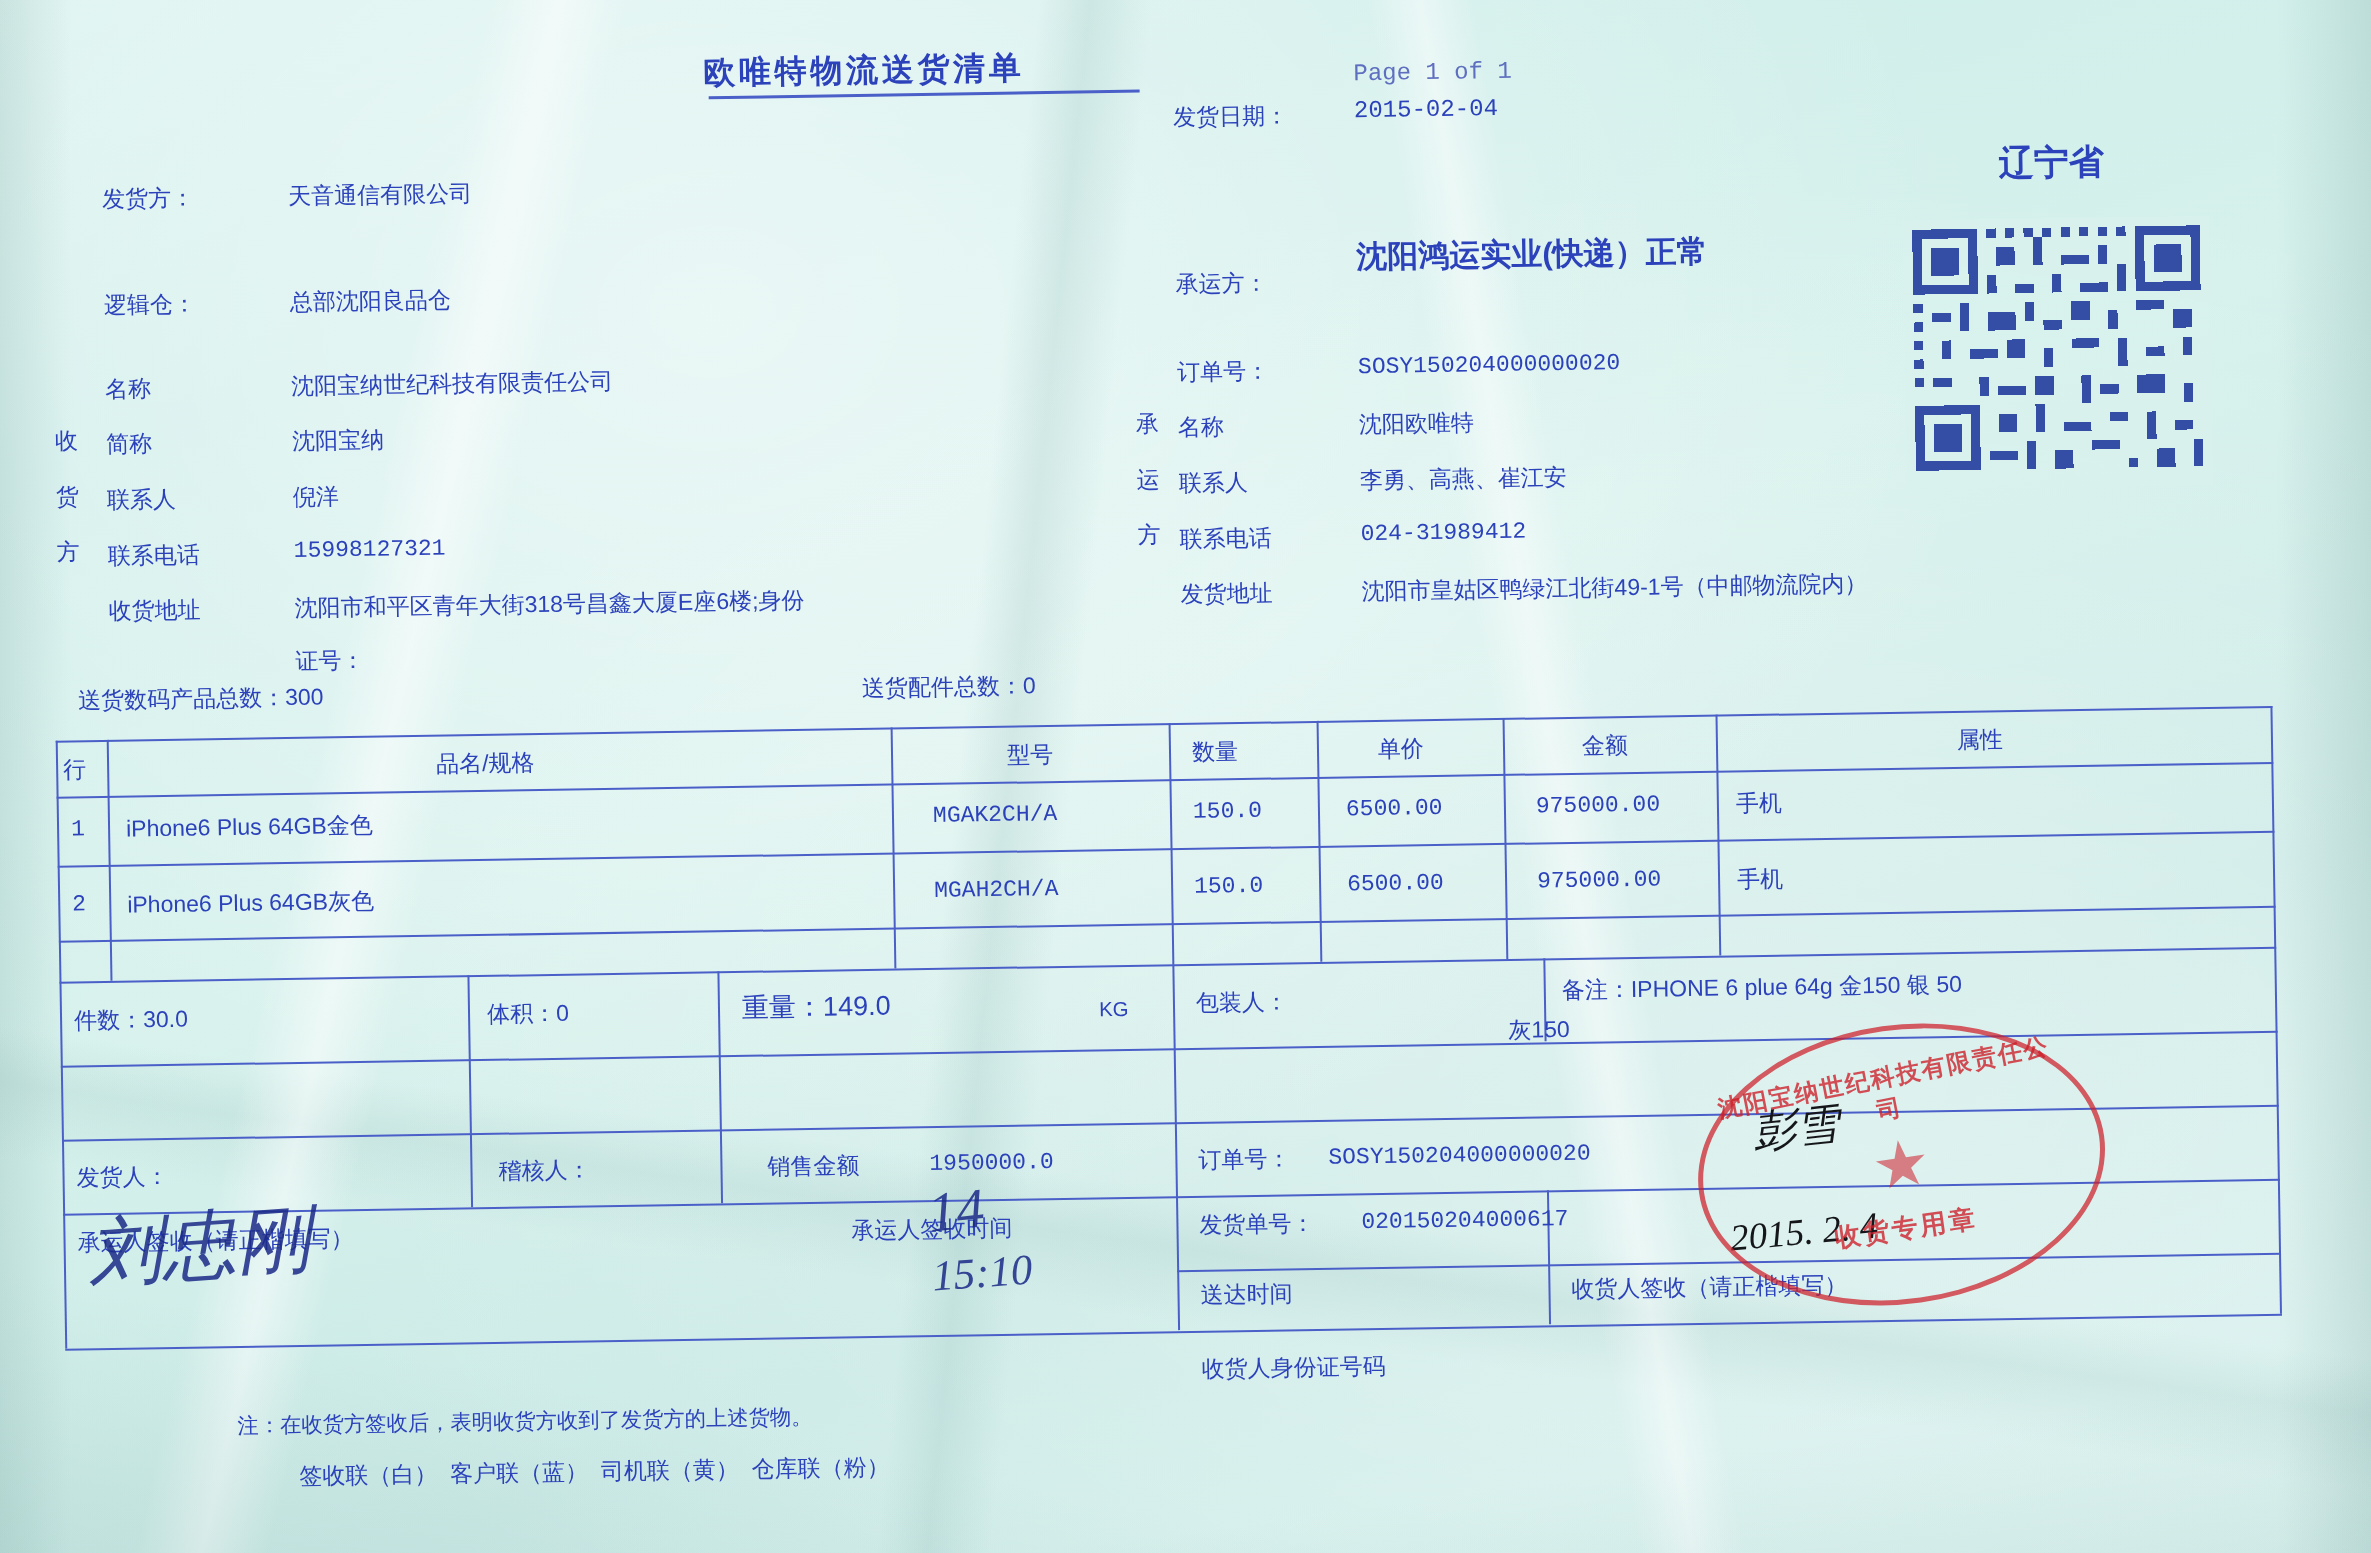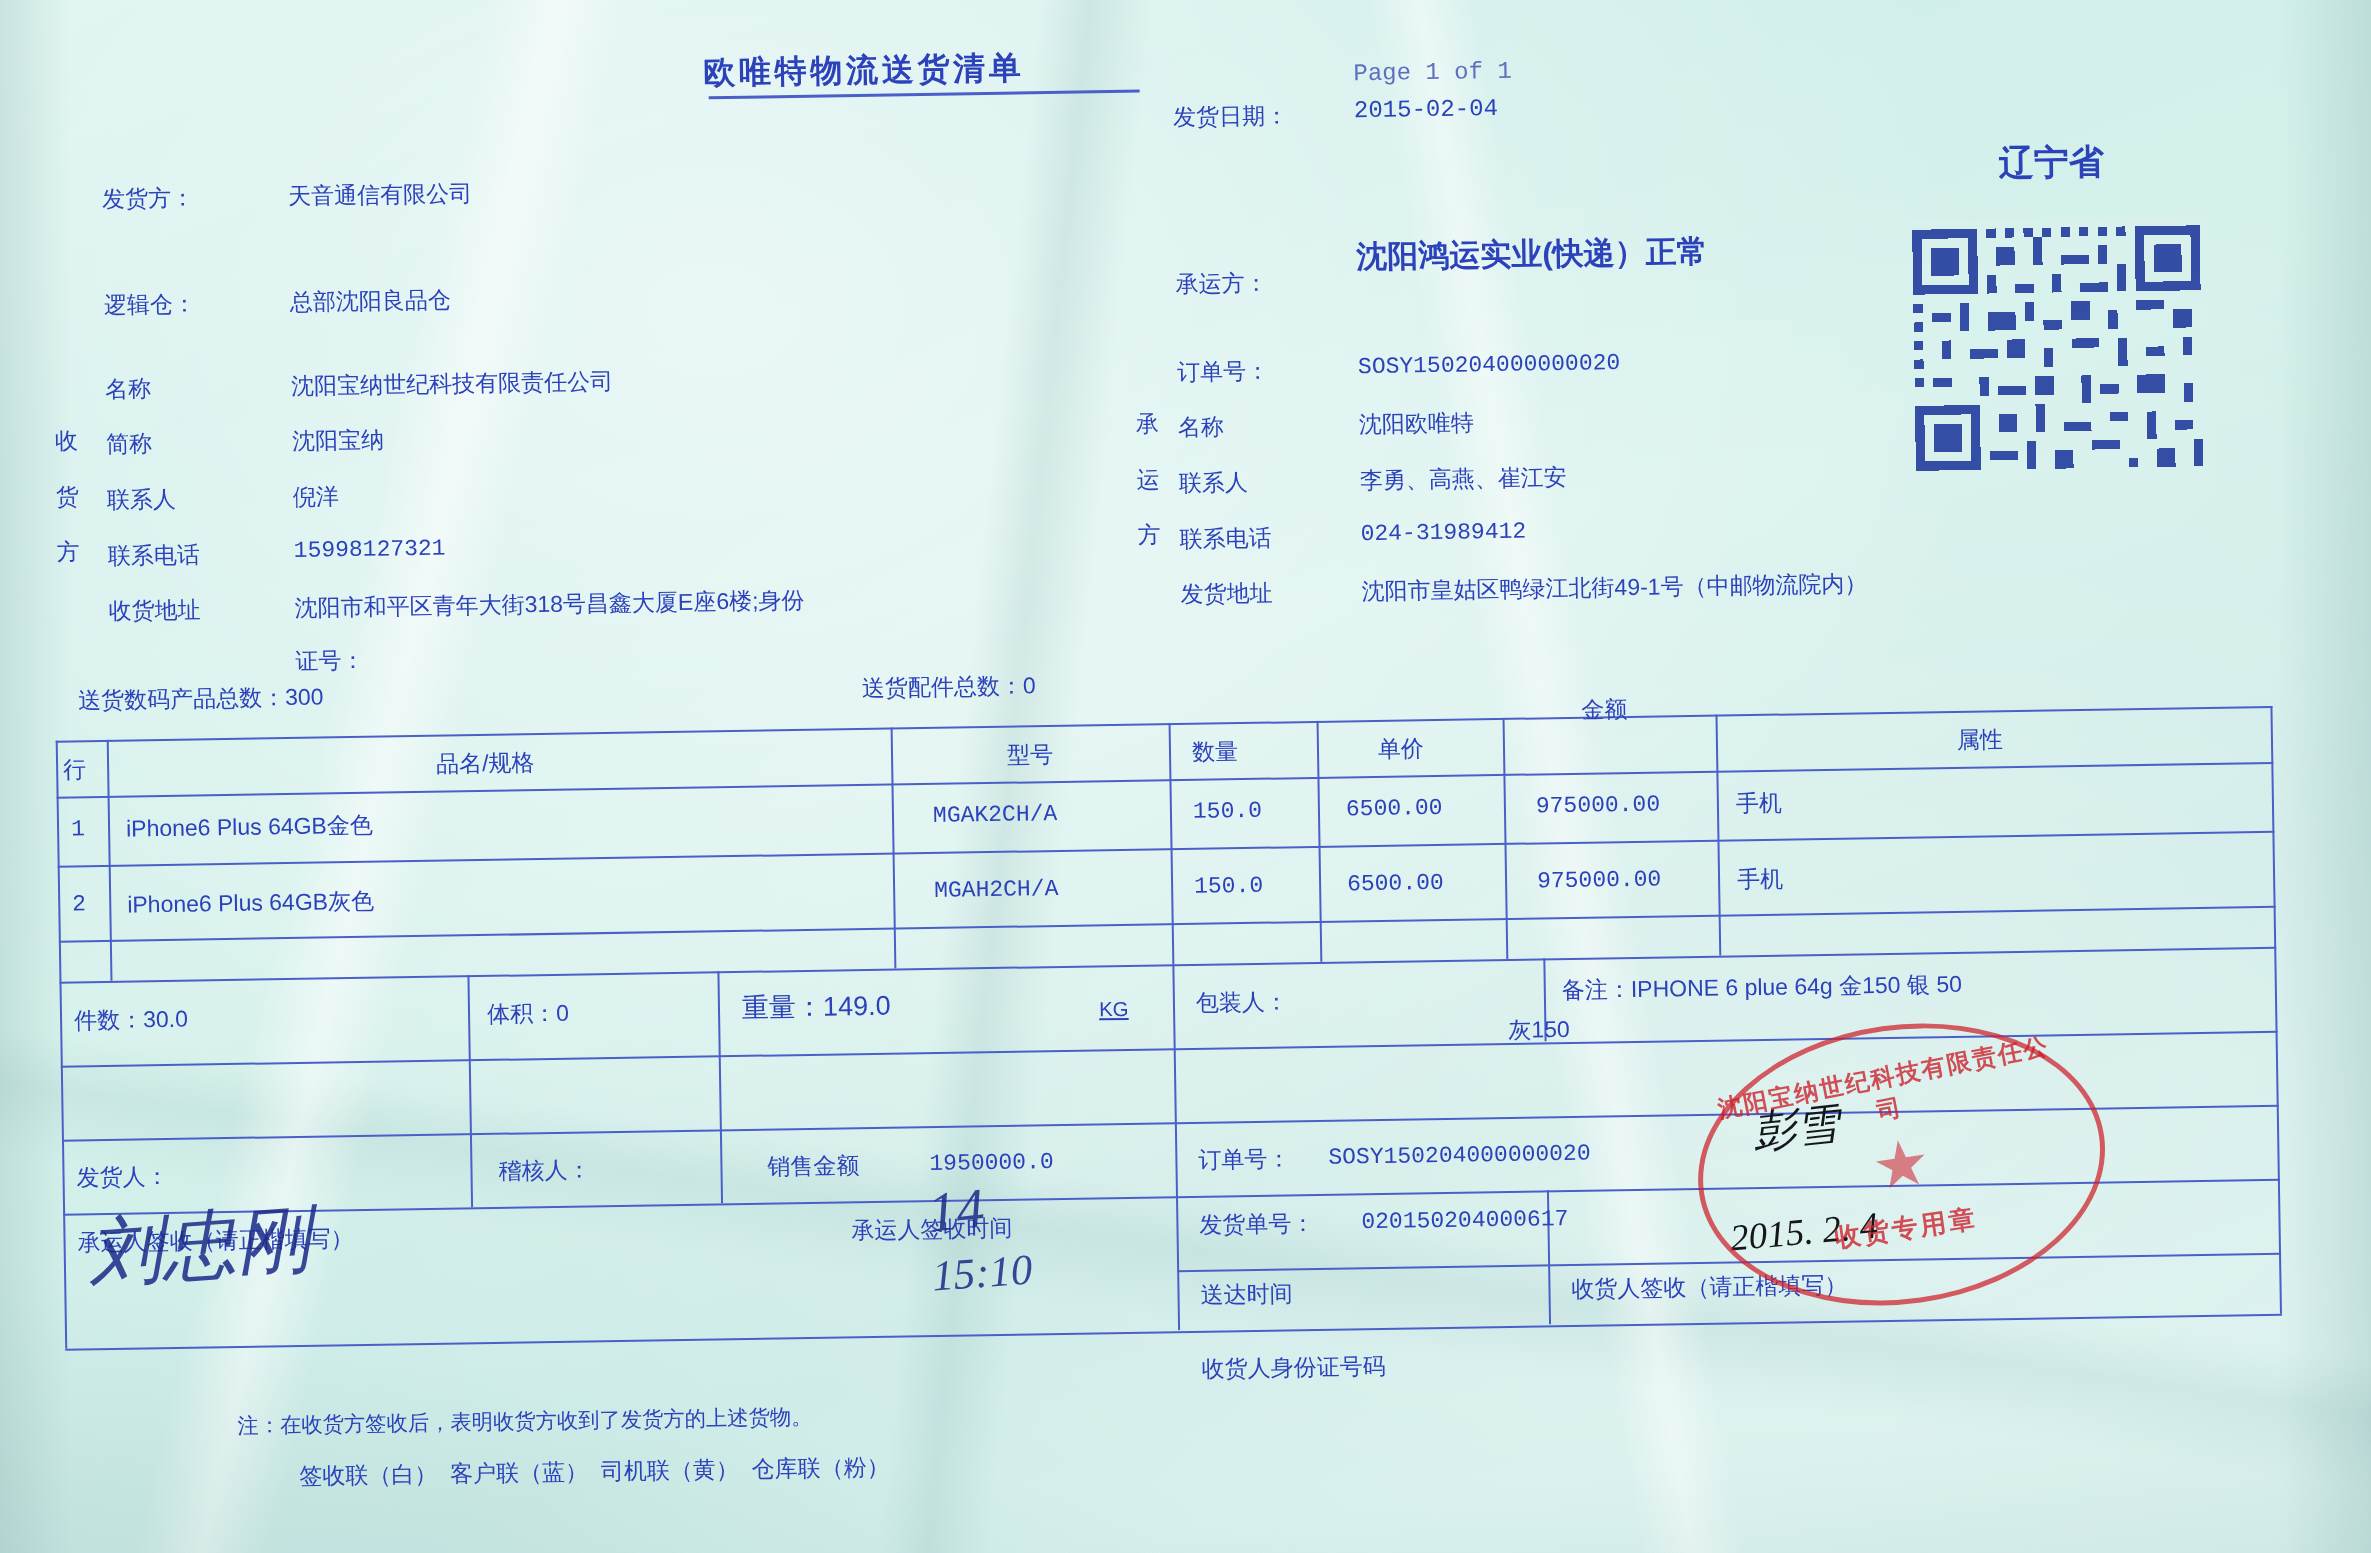--- a/index.html
+++ b/index.html
@@ -324,21 +324,21 @@
     <div class="ln vline" style="left:1141px; top:955px; height:366px;"></div>
     <div class="ln vline" style="left:1512px; top:955px; height:83px;"></div>
     <div class="ln vline" style="left:436px; top:1113px; height:74px;"></div>
     <div class="ln vline" style="left:1512px; top:1187px; height:134px;"></div>
 
     <div class="t val" style="left:35px; top:728px;">行</div>
     <div class="t val" style="left:408px; top:728px;">品名/规格</div>
     <div class="t val" style="left:979px; top:728px;">型号</div>
     <div class="t val" style="left:1164px; top:728px;">数量</div>
     <div class="t val" style="left:1350px; top:728px;">单价</div>
-    <div class="t val" style="left:1554px; top:692px;">金额</div>
+    <div class="t val" style="left:1554px; top:728px;">金额</div>
     <div class="t val" style="left:1929px; top:728px;">属性</div>
 
     <div class="t val mono" style="left:42px; top:790px;">1</div>
     <div class="t val" style="left:97px; top:788px;">iPhone6 Plus 64GB金色</div>
     <div class="t val mono" style="left:904px; top:790px;">MGAK2CH/A</div>
     <div class="t val mono" style="left:1164px; top:790px;">150.0</div>
     <div class="t val mono" style="left:1317px; top:790px;">6500.00</div>
     <div class="t val mono" style="left:1507px; top:790px;">975000.00</div>
     <div class="t val" style="left:1707px; top:788px;">手机</div>
 
@@ -346,21 +346,21 @@
     <div class="t val" style="left:97px; top:864px;">iPhone6 Plus 64GB灰色</div>
     <div class="t val mono" style="left:904px; top:865px;">MGAH2CH/A</div>
     <div class="t val mono" style="left:1164px; top:865px;">150.0</div>
     <div class="t val mono" style="left:1317px; top:865px;">6500.00</div>
     <div class="t val mono" style="left:1507px; top:865px;">975000.00</div>
     <div class="t val" style="left:1707px; top:864px;">手机</div>
 
     <div class="t val" style="left:42px; top:979px;">件数：30.0</div>
     <div class="t val" style="left:455px; top:979px;">体积：0</div>
     <div class="t val" style="left:710px; top:974px; font-size:27px;">重量：149.0</div>
-    <div class="t small" style="left:1067px; top:988px;text-decoration:underline;">KG</div>
+    <div class="t small" style="left:1067px; top:988px;">KG</div>
 
     <div class="t val" style="left:1164px; top:979px;">包装人：</div>
     <div class="t val" style="left:1530px; top:972px;">备注：IPHONE 6 plue 64g 金150 银 50</div>
     <div class="t val" style="left:1476px; top:1011px;">灰150</div>
 
     <div class="t val" style="left:42px; top:1136px;">发货人：</div>
     <div class="t val" style="left:464px; top:1136px;">稽核人：</div>
     <div class="t val" style="left:733px; top:1136px;">销售金额</div>
     <div class="t val mono" style="left:895px; top:1138px;">1950000.0</div>
 

